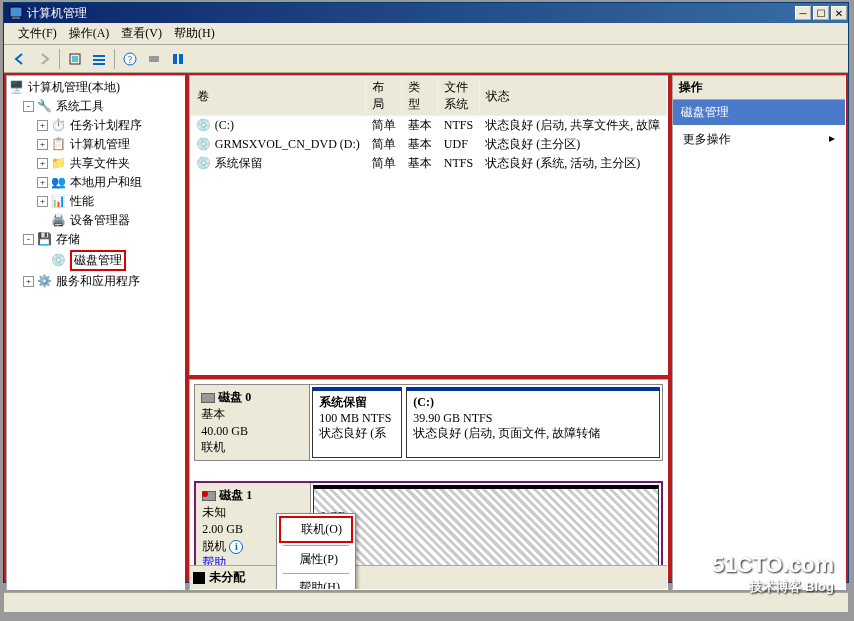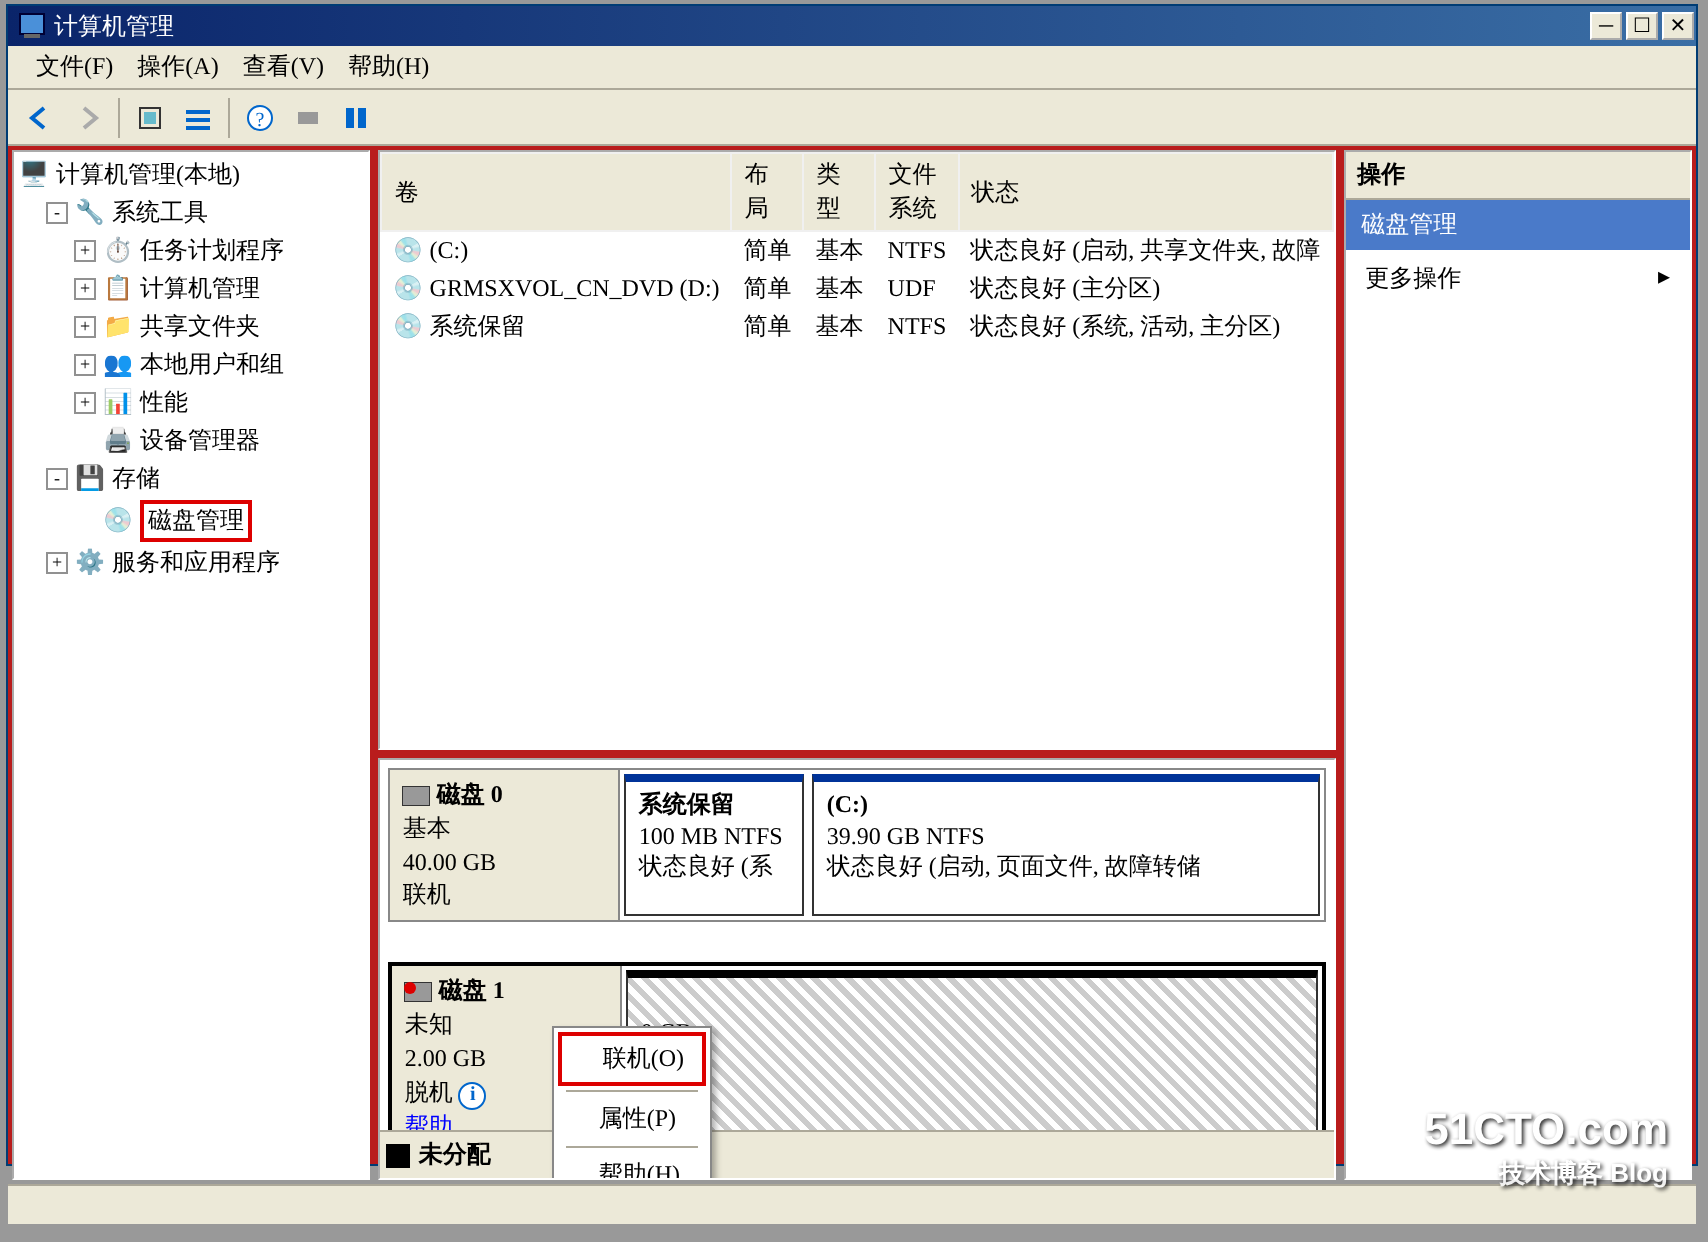--- a/index.html
+++ b/index.html
@@ -30,21 +30,21 @@
 .vol-table th { text-align: left; padding: 2px 6px; border: 1px outset #f0f0f0; background: #ece9d8; font-weight: normal; font-size: 12px; }
 .vol-table td { padding: 1px 6px; font-size: 12px; white-space: nowrap; }
 .disk-graphic { flex: 1; border: 1px inset #fff; background: #fff; margin-top: 4px; overflow: auto; padding: 4px; position: relative; }
 .disk-row { display: flex; margin-bottom: 20px; border: 1px solid #888; }
 .disk-header { width: 115px; padding: 4px 6px; background: #ece9d8; border-right: 1px solid #888; font-size: 12px; line-height: 1.4; }
 .disk-header b { font-weight: bold; }
 .disk-parts { flex: 1; display: flex; }
 .part { border: 1px solid #333; margin: 2px; padding: 4px 6px; font-size: 12px; line-height: 1.3; }
 .part-blue { border-top: 4px solid #003399; }
 .part-black { border-top: 4px solid #000; background: repeating-linear-gradient(45deg, #fff, #fff 3px, #ccc 3px, #ccc 6px); }
-.disk-row-red { border: 2px solid #000000; }
+.disk-row-red { border: 2px solid #701a75; }
 .helplink { color: #00f; text-decoration: underline; cursor: pointer; }
 .legend-row { display: flex; align-items: center; padding: 3px; border-top: 1px solid #aca899; }
 .legend-sq { width: 12px; height: 12px; margin-right: 4px; }
 .context-menu { position: absolute; background: #fff; border: 1px solid #888; box-shadow: 2px 2px 3px rgba(0,0,0,0.3); padding: 2px; z-index: 100; }
 .ctx-item { padding: 3px 16px 3px 20px; cursor: pointer; white-space: nowrap; }
 .ctx-highlight { border: 2px solid #d00; }
 .ctx-sep { height: 1px; background: #aca899; margin: 2px 4px; }
 .actions-panel { width: 180px; border: 1px inset #fff; background: #fff; margin: 2px; }
 .actions-header { background: #ece9d8; padding: 3px 6px; border-bottom: 1px solid #aca899; font-weight: bold; }
 .actions-sub { background: #4a7ac9; color: #fff; padding: 4px 8px; }

